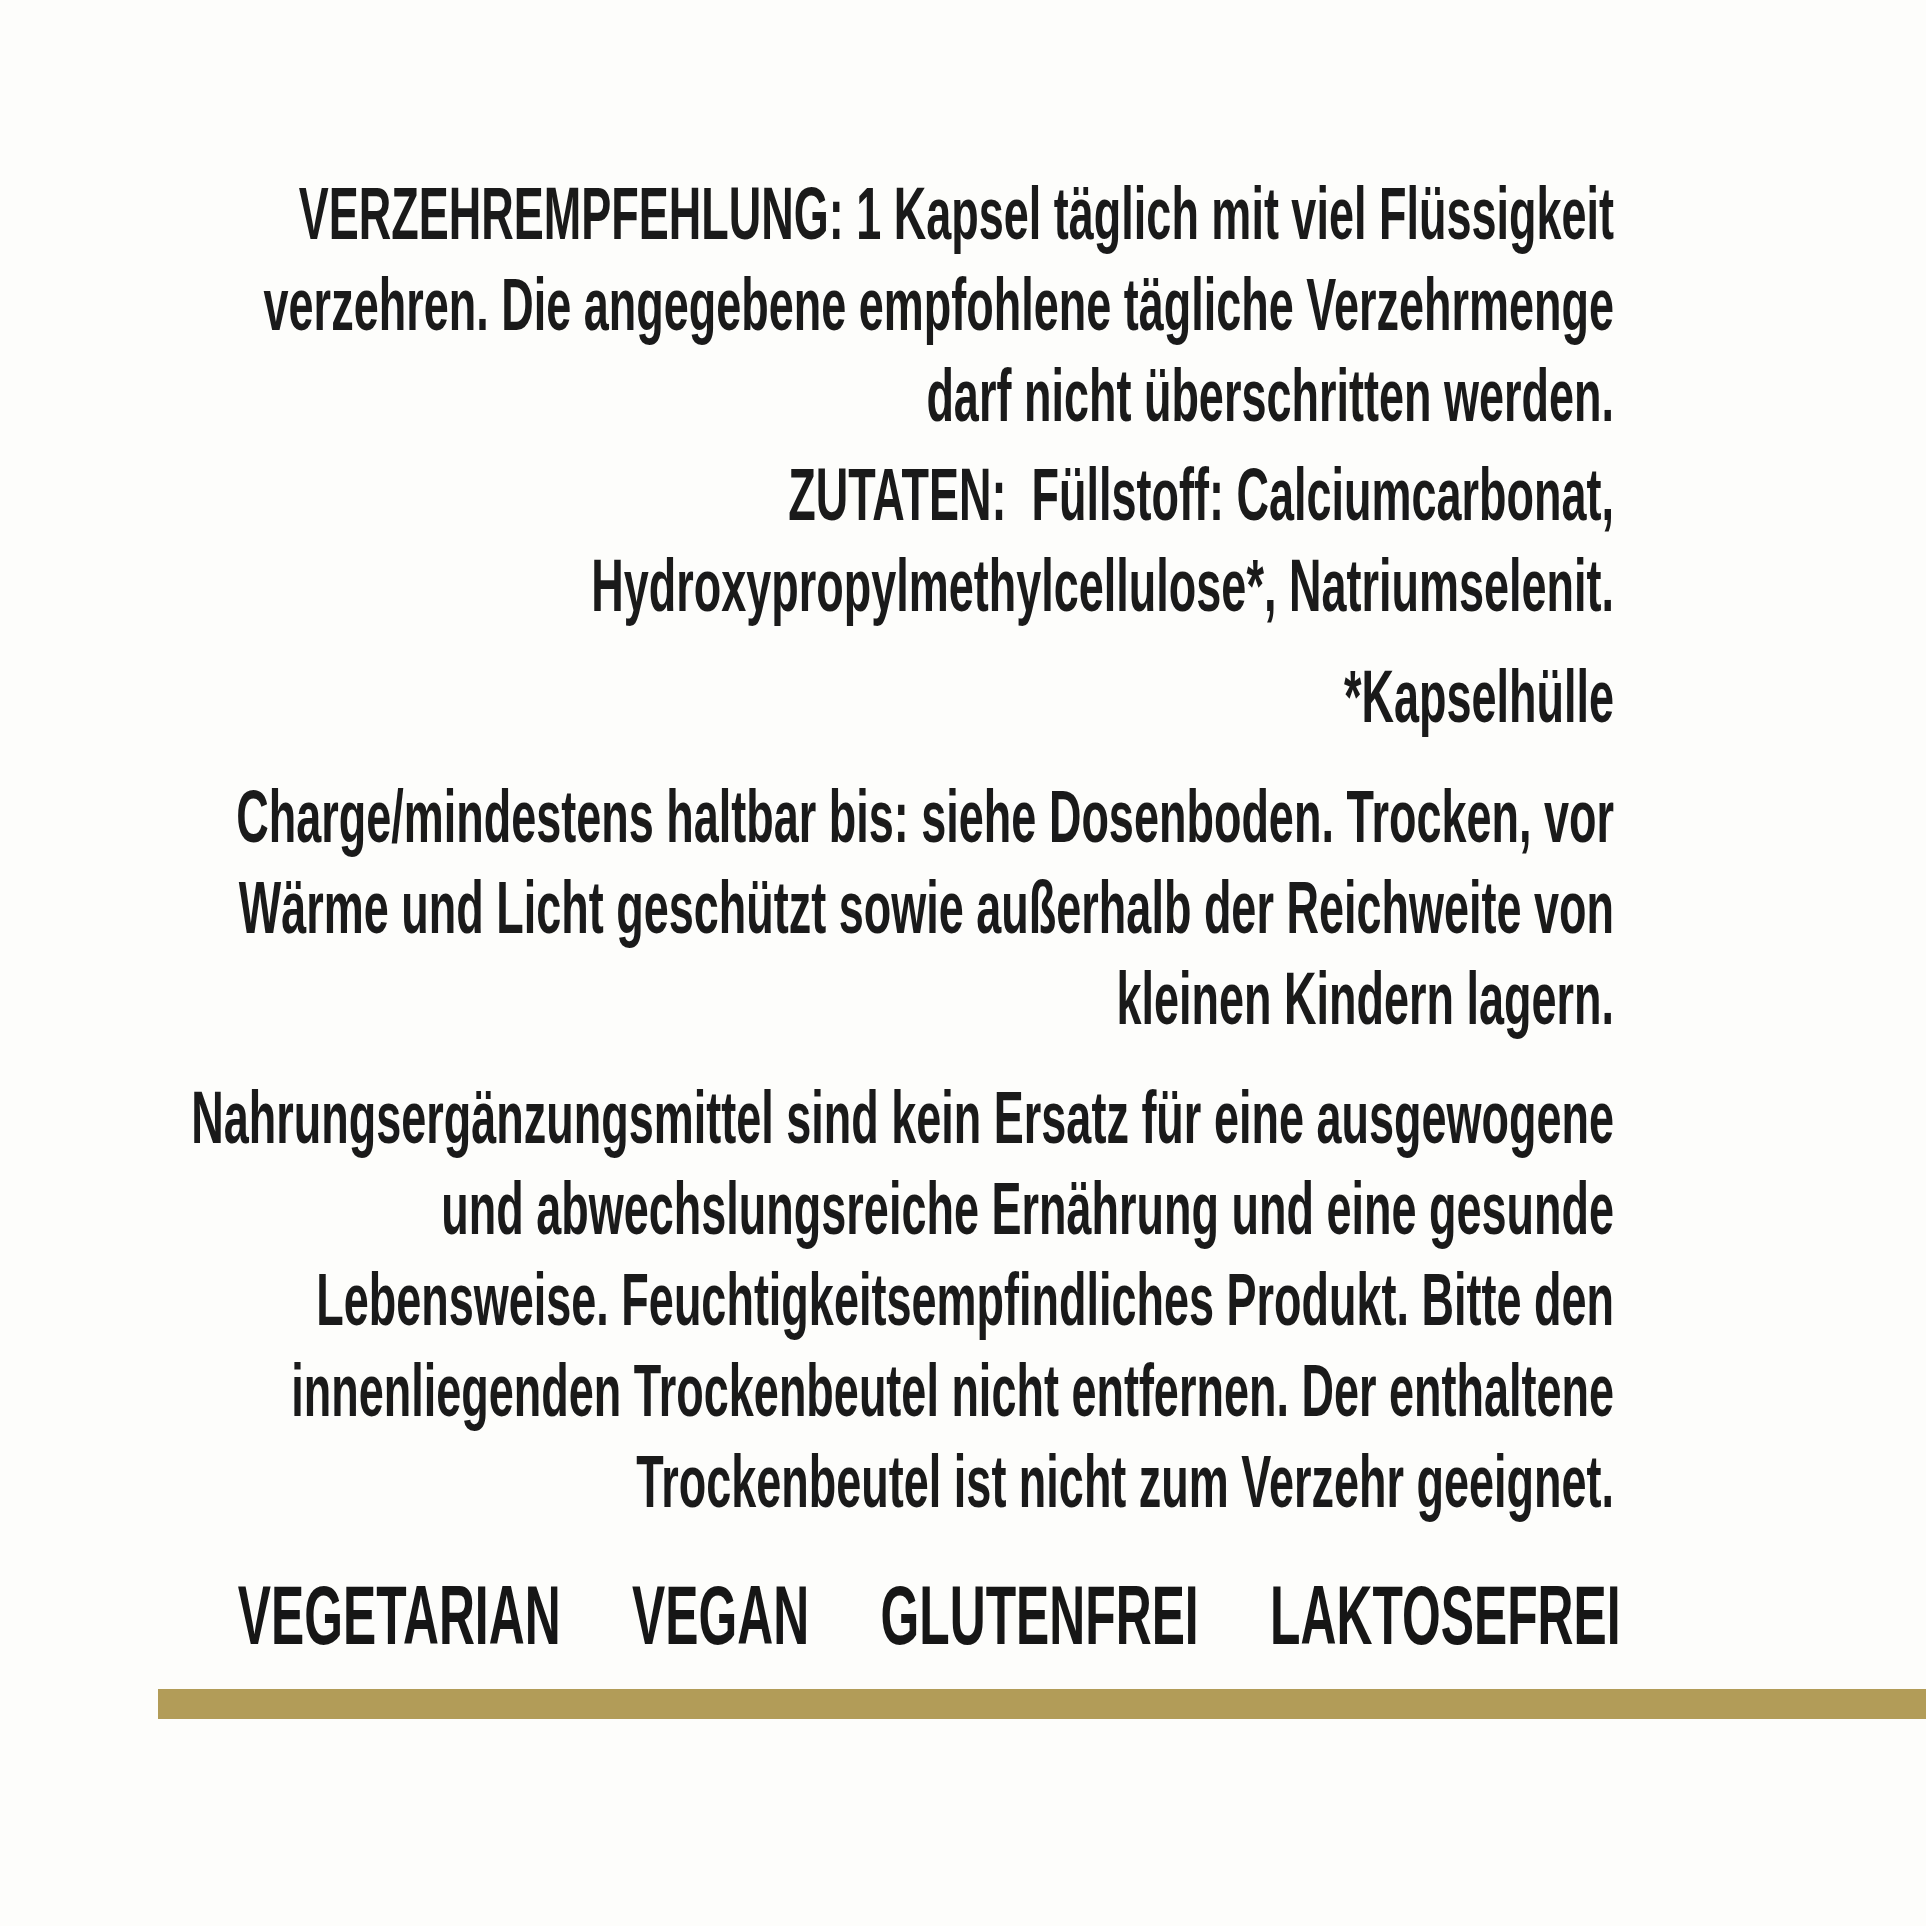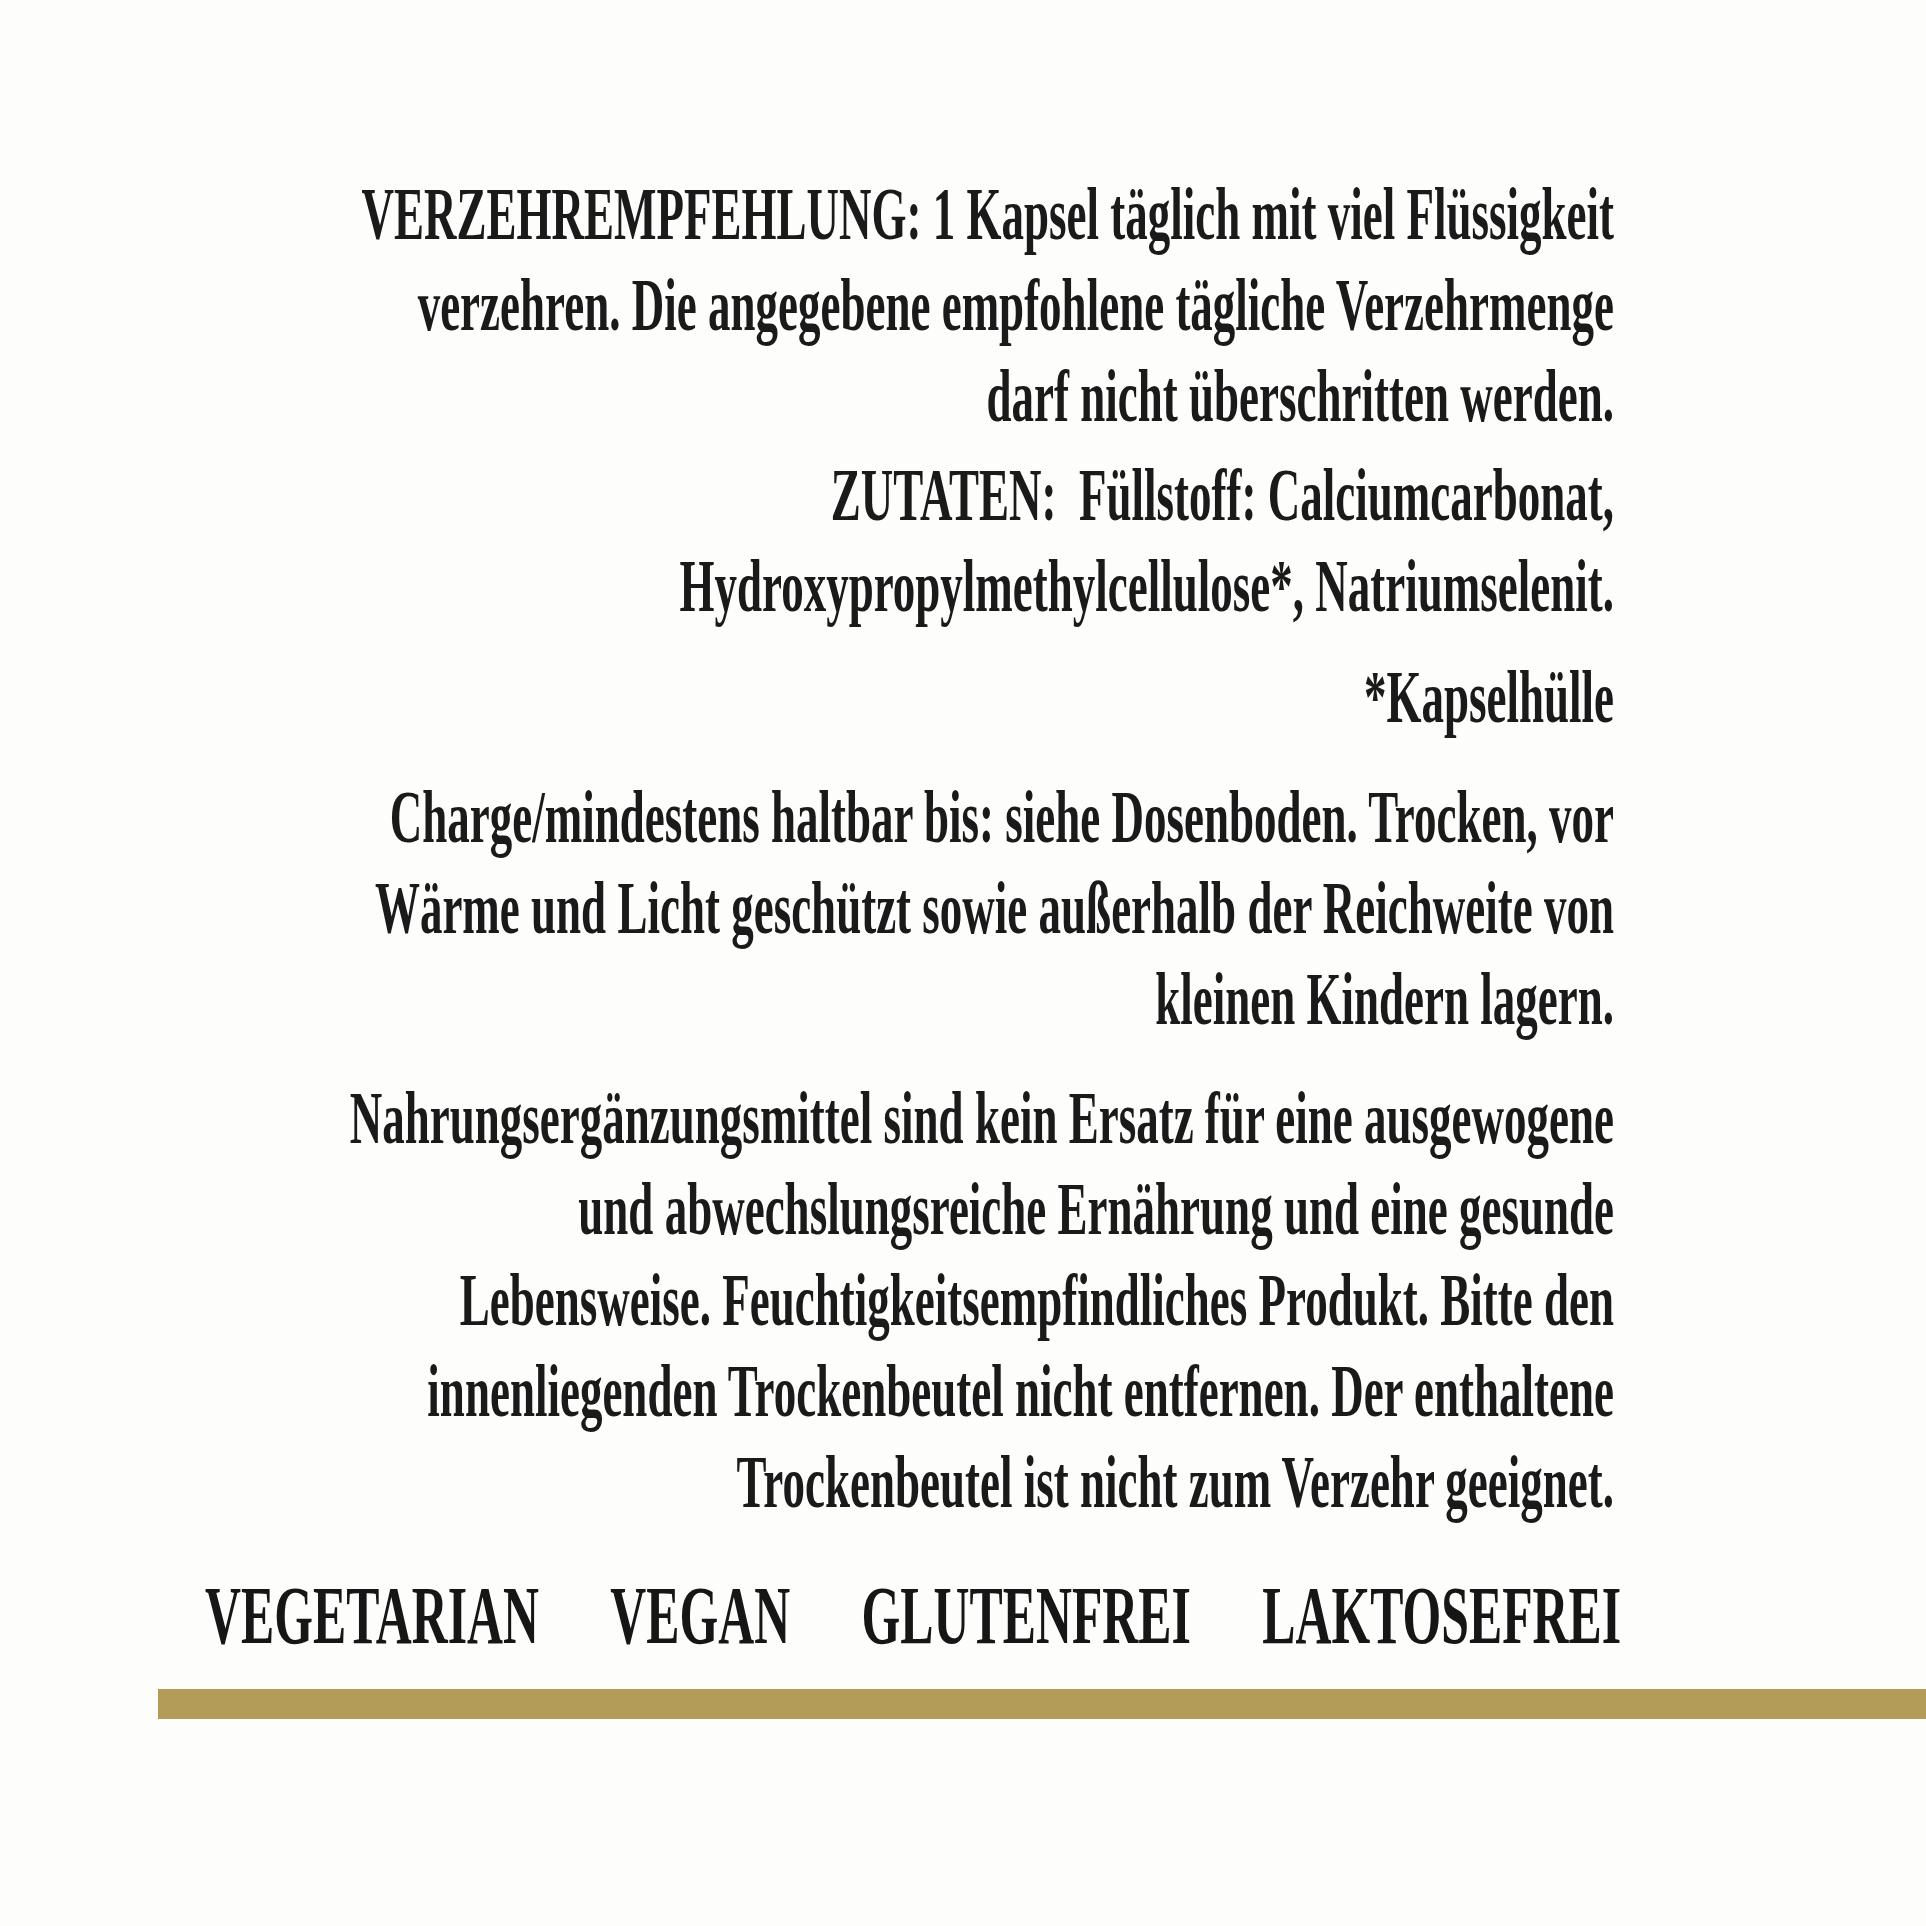--- a/index.html
+++ b/index.html
@@ -5,21 +5,21 @@
   html, body {
     margin: 0;
     padding: 0;
   }
   .page {
     position: relative;
     width: 1927px;
     height: 1927px;
     background: #fdfdfb;
     overflow: hidden;
-    font-family: Liberation Serif, serif;
+    font-family: Liberation Sans, sans-serif;
   }
   
   .text-block {
     position: absolute;
     top: 168px;
     right: 313px;
     width: 2772px;
     transform: scaleX(0.60);
     transform-origin: top right;
     text-align: right;

